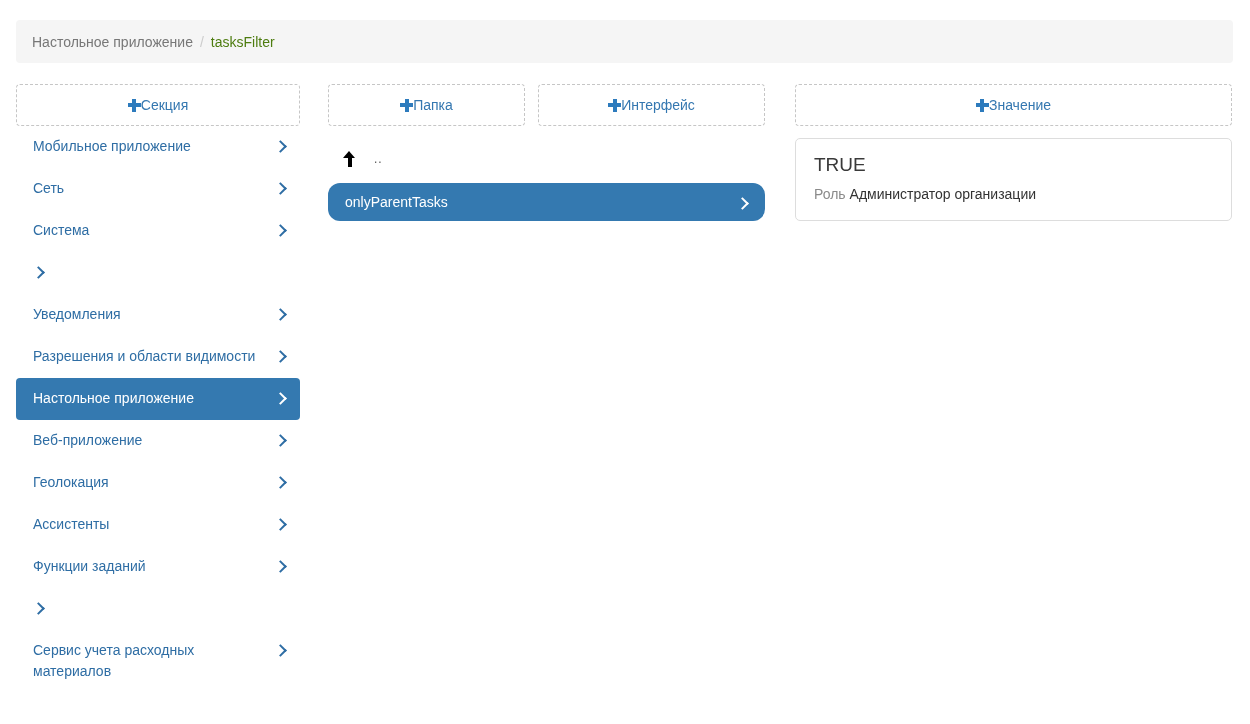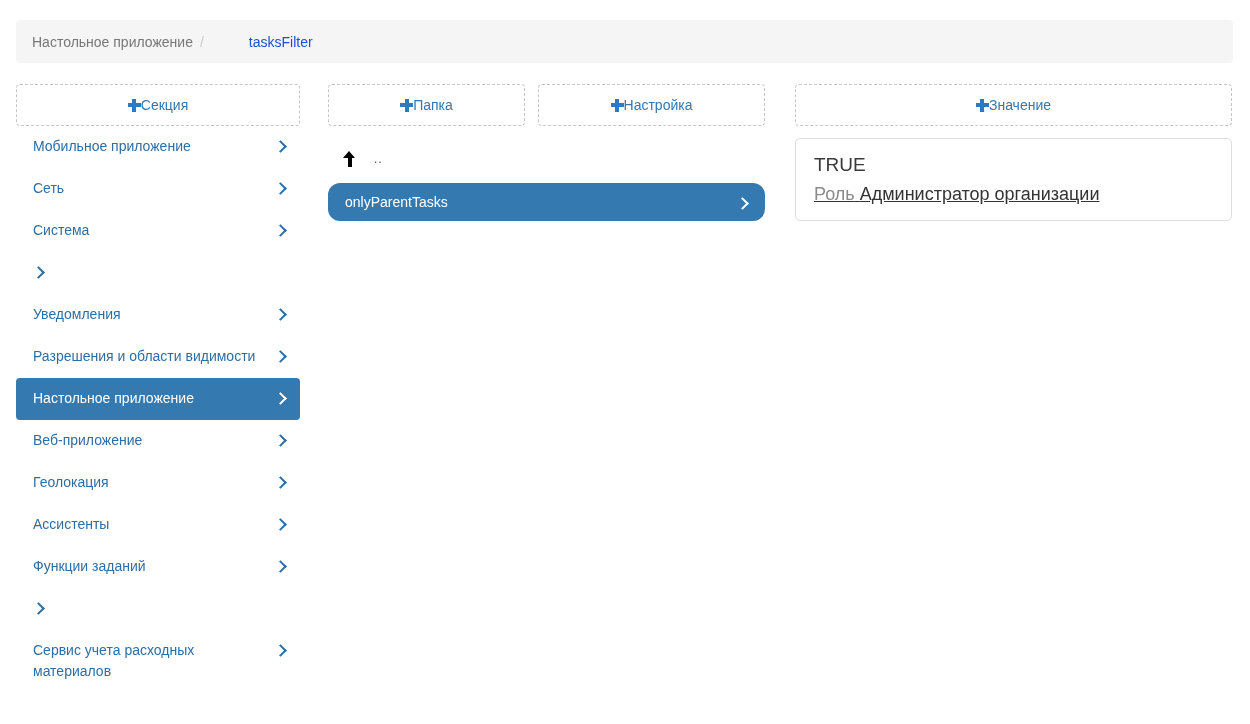--- a/index.html
+++ b/index.html
@@ -30,22 +30,21 @@
     display: flex;
     align-items: center;
     padding: 0 16px;
   }
   .crumb {
     font-size: 14px;
     color: #777777;
     white-space: nowrap;
   }
   .crumb.current {
-    color: #1d4ed8;
-    margin-left: 38px;
+    color: #4d7c0f;
   }
   .crumb-sep {
     color: #cccccc;
     margin: 0 7px;
     font-size: 14px;
   }
 
   
   .col {
     position: absolute;
@@ -212,23 +211,22 @@
     padding: 14px 18px 16px 18px;
     box-sizing: border-box;
   }
   .value-title {
     font-size: 19px;
     color: #3a3a3a;
     line-height: 24px;
     margin-bottom: 8px;
   }
   .value-meta {
-    font-size: 18px;
+    font-size: 14px;
     line-height: 19px;
-    text-decoration: underline;
   }
   .value-meta .meta-key {
     color: #8a8a8a;
   }
   .value-meta .meta-val {
     color: #333333;
   }
 </style>
 </head>
 <body>
@@ -302,21 +300,21 @@
 <div class="col col-folders">
   <div class="add-btn">
     <span class="plus-icon"></span>
     <span>Папка</span>
   </div>
 </div>
 
 <div class="col col-settings">
   <div class="add-btn">
     <span class="plus-icon"></span>
-    <span>Настройка</span>
+    <span>Интерфейс</span>
   </div>
 </div>
 
 <div class="list-area">
   <div class="up-row">
     <span class="up-arrow"></span>
     <span class="up-label">..</span>
   </div>
   <div class="entry-row">
     <span class="label">onlyParentTasks</span>

